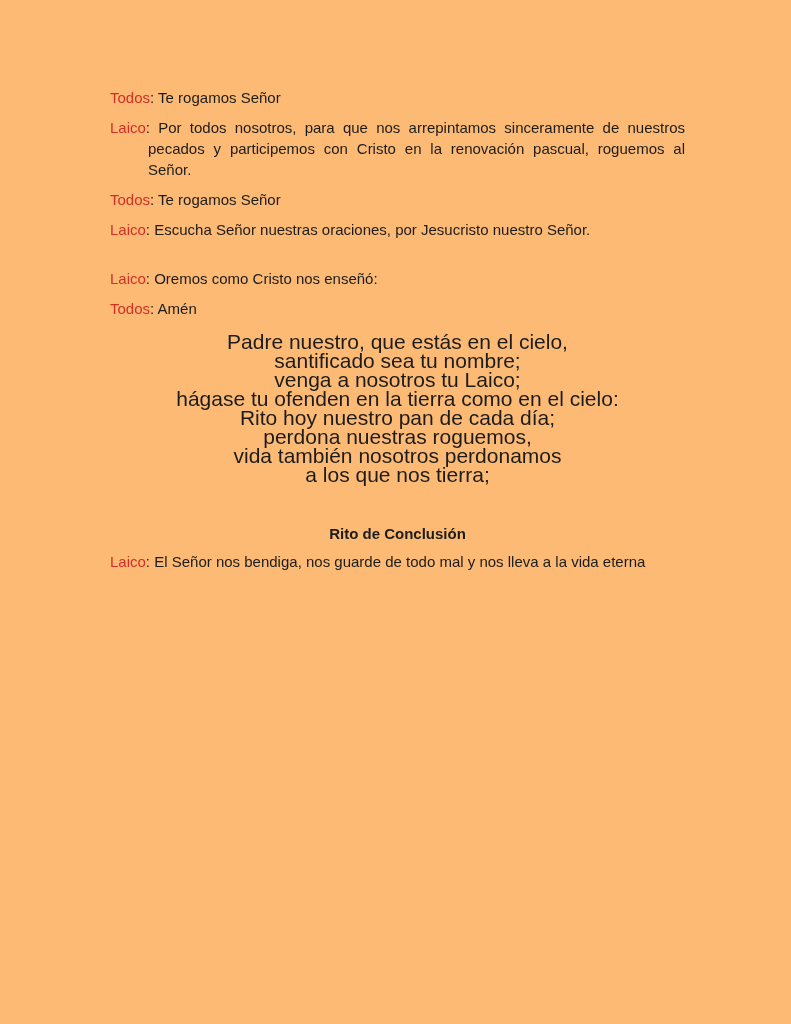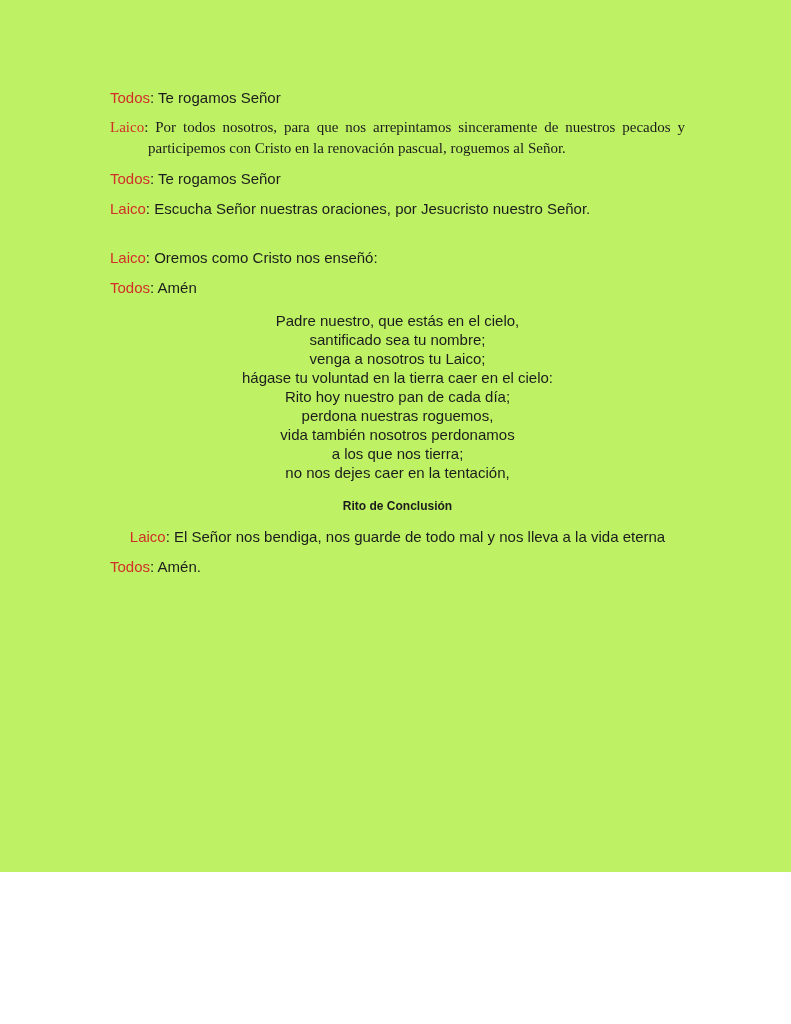--- a/index.html
+++ b/index.html
@@ -5,81 +5,78 @@
   * { margin: 0; padding: 0; box-sizing: border-box; }
   html, body {
     width: 791px; height: 1024px;
     background: #ffffff;
     font-family: "Liberation Sans", "DejaVu Sans", sans-serif;
     color: #1c1c1c;
     overflow: hidden;
   }
   .page {
     position: relative;
-    width: 791px; height: 872px;
-    background: #bef264;
+    width: 791px; height: 1024px;
+    background: #fdba74;
     padding: 87px 106px 0 110px; 
   }
   .dialogue-line {
     font-size: 15px;
     line-height: 21px;
     margin-bottom: 9px;
     padding-left: 38px;      
     text-indent: -38px;
   }
   .dialogue-line.justify {
     text-align: justify;
     text-align-last: left;
-    font-family: Liberation Serif, serif;
   }
   .dialogue-line.gap-before { margin-top: 28px; }
   .speaker { color: var(--accent, #d03028); }
   .colon { color: #1c1c1c; }
   .line-text.bold { font-weight: normal; }
   .prayer {
     margin-top: 13px;
     text-align: center;
-    font-size: 15px;
+    font-size: 21px;
     line-height: 19px;
   }
   .prayer-line { white-space: nowrap; }
   .conclusion-heading {
-    margin-top: 14px;
+    margin-top: 39px;
     text-align: center;
-    font-size: 12px;
+    font-size: 15px;
     font-weight: bold;
     line-height: 21px;
   }
-  .conclusion .dialogue-line:first-child { margin-top: 9px; text-align: center; }
+  .conclusion .dialogue-line:first-child { margin-top: 9px; }
   .conclusion .dialogue-line:last-child  { margin-top: 7px; }
 </style>
 </head>
 <body>
 
 <main class="page">
   <section class="petitions" id="petitions-list">
       <p class="dialogue-line"><span class="speaker">Todos</span><span class="colon">:</span> <span class="line-text">Te rogamos Señor</span></p>
       <p class="dialogue-line justify"><span class="speaker">Laico</span><span class="colon">:</span> <span class="line-text">Por todos nosotros, para que nos arrepintamos sinceramente de nuestros pecados y participemos con Cristo en la renovación pascual, roguemos al Señor.</span></p>
       <p class="dialogue-line"><span class="speaker">Todos</span><span class="colon">:</span> <span class="line-text">Te rogamos Señor</span></p>
       <p class="dialogue-line"><span class="speaker">Laico</span><span class="colon">:</span> <span class="line-text bold">Escucha Señor nuestras oraciones, por Jesucristo nuestro Señor</span><span class="line-text">.</span></p>
       <p class="dialogue-line gap-before"><span class="speaker">Laico</span><span class="colon">:</span> <span class="line-text">Oremos como Cristo nos enseñó:</span></p>
       <p class="dialogue-line"><span class="speaker">Todos</span><span class="colon">:</span> <span class="line-text">Amén</span></p>
     </section>
 
   <div class="prayer" id="prayer-block">
       <div class="prayer-line">Padre nuestro, que estás en el cielo,</div>
       <div class="prayer-line">santificado sea tu nombre;</div>
       <div class="prayer-line">venga a nosotros tu Laico;</div>
-      <div class="prayer-line">hágase tu voluntad en la tierra caer en el cielo:</div>
+      <div class="prayer-line">hágase tu ofenden en la tierra como en el cielo:</div>
       <div class="prayer-line">Rito hoy nuestro pan de cada día;</div>
       <div class="prayer-line">perdona nuestras roguemos,</div>
       <div class="prayer-line">vida también nosotros perdonamos</div>
       <div class="prayer-line">a los que nos tierra;</div>
-      <div class="prayer-line">no nos dejes caer en la tentación,</div>
     </div>
 
   <h3 class="conclusion-heading">Rito de Conclusión</h3>
 
   <section class="conclusion" id="conclusion-list">
       <p class="dialogue-line"><span class="speaker">Laico</span><span class="colon">:</span> <span class="line-text">El Señor nos bendiga, nos guarde de todo mal y nos lleva a la vida eterna</span></p>
-      <p class="dialogue-line"><span class="speaker">Todos</span><span class="colon">:</span> <span class="line-text">Amén.</span></p>
     </section>
 </main>
 
 </body></html>

